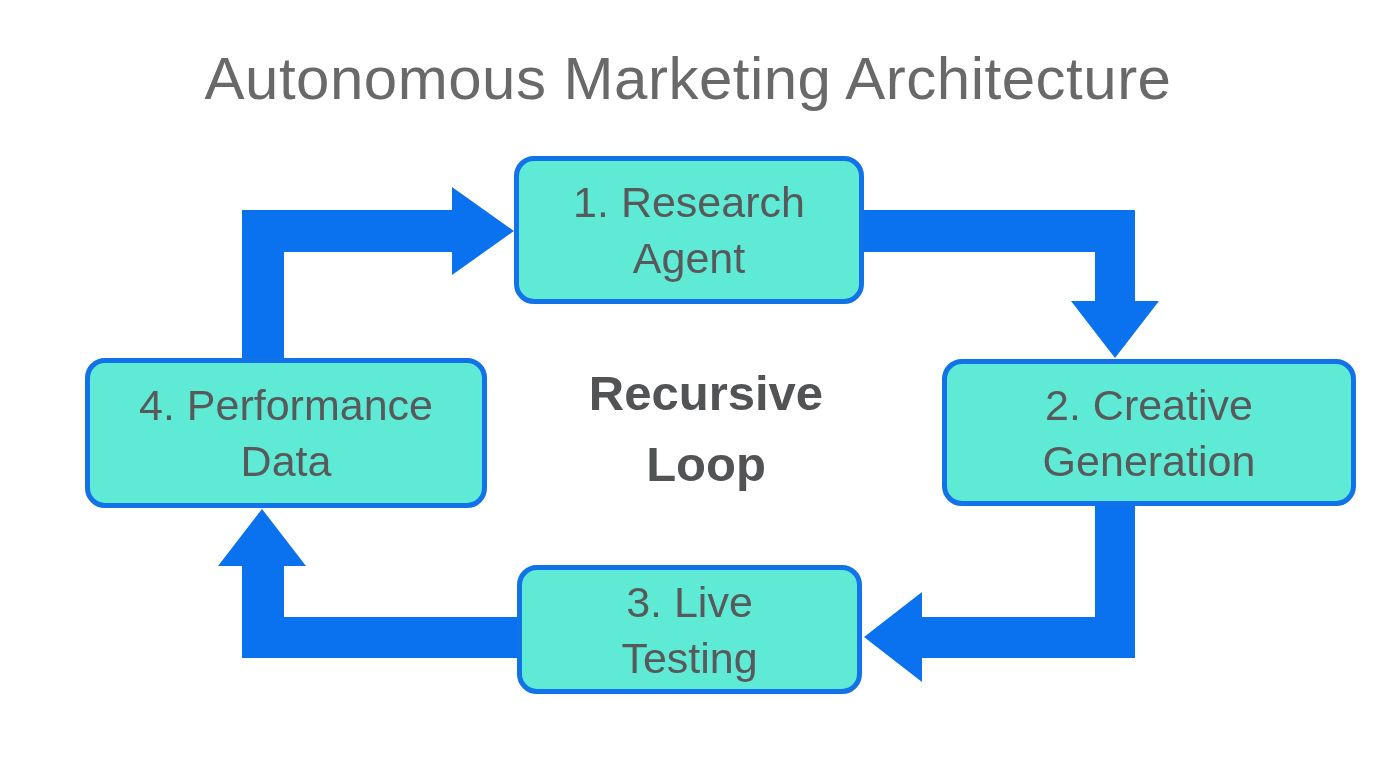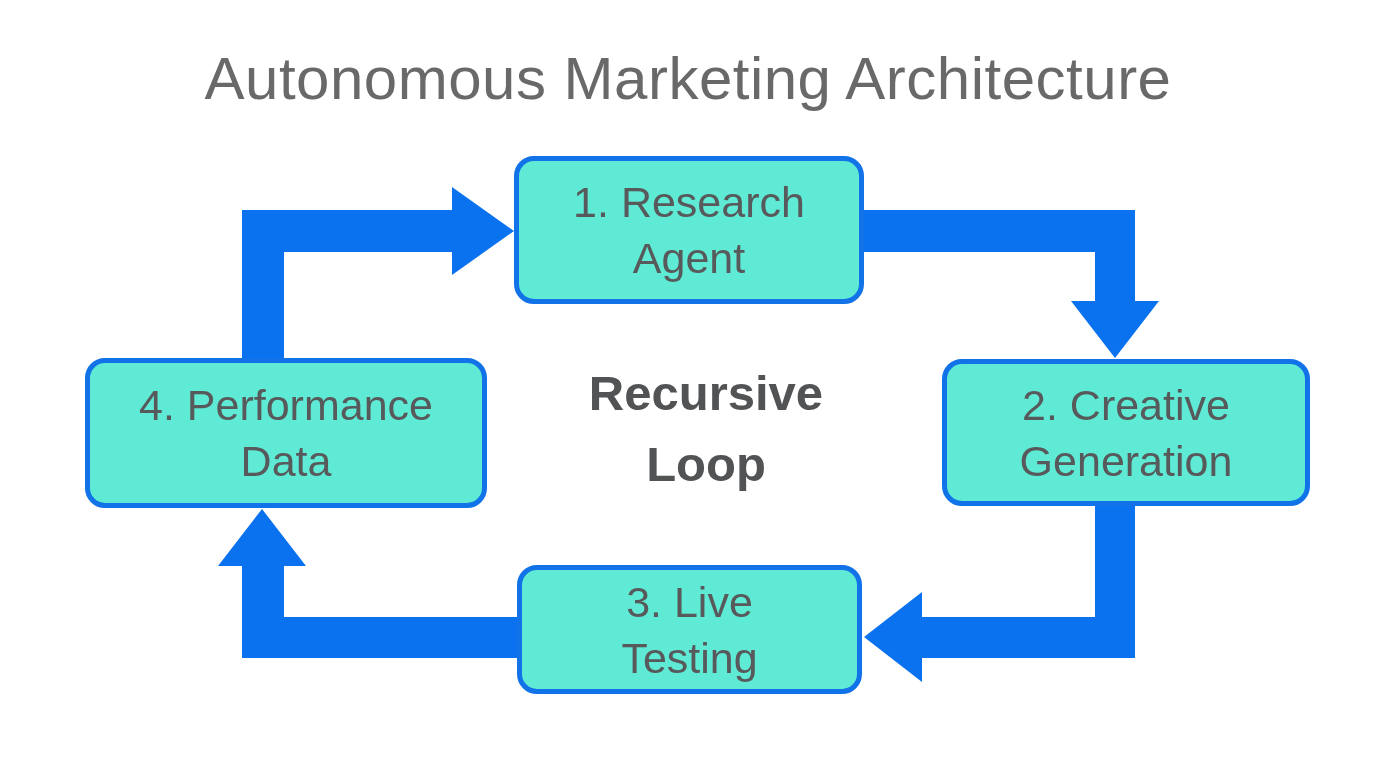--- a/index.html
+++ b/index.html
@@ -40,21 +40,21 @@
     justify-content: center;
   }
   .node .label {
     text-align: center;
     white-space: pre-line;
     font-size: 43px;
     line-height: 56px;
     color: #58595b;
   }
   .node-research    { left: 514px; top: 156px; width: 350px; height: 148px; }
-  .node-creative    { left: 942px; top: 359px; width: 368px; height: 147px; }
+  .node-creative    { left: 942px; top: 359px; width: 414px; height: 147px; }
   .node-testing     { left: 517px; top: 565px; width: 345px; height: 129px; }
   .node-performance { left:  85px; top: 358px; width: 402px; height: 150px; }
   .center-label {
     position: absolute;
     top: 358px;
     left: 50%;
     transform: translateX(-50%);
     text-align: center;
     white-space: pre-line;
     font-size: 49px;

